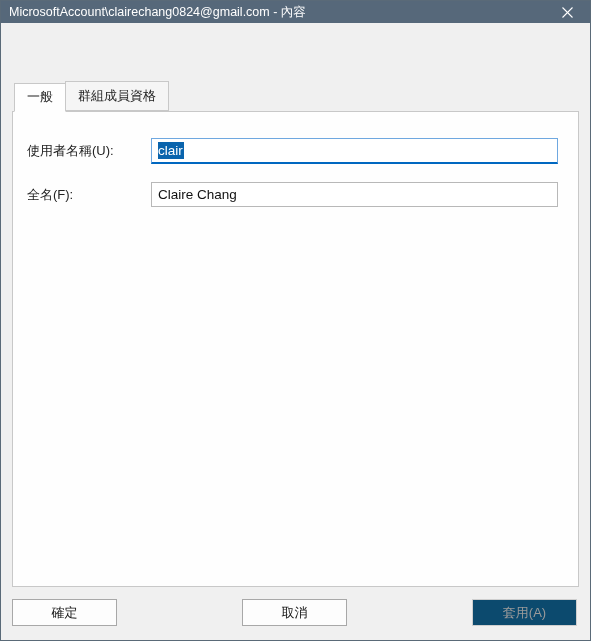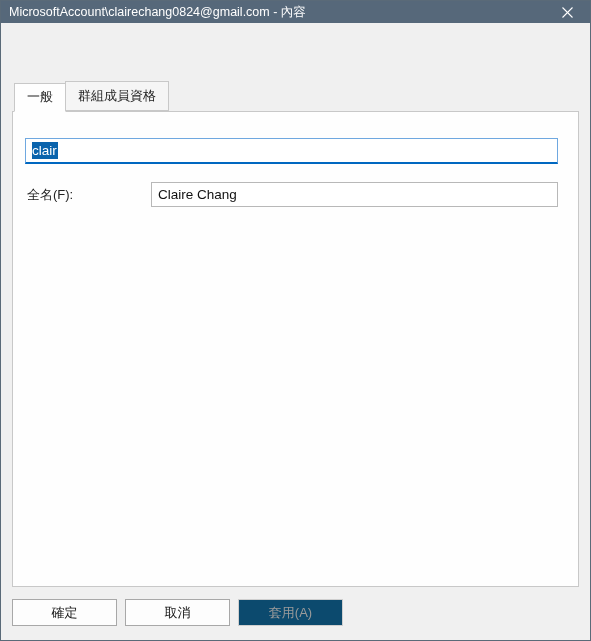--- a/index.html
+++ b/index.html
@@ -115,21 +115,21 @@
     color:#fff;
     font-size:13.5px;
     line-height:17px;
     padding:0 1px 0 0;
     pointer-events:none;
     font-family:inherit;
   }
   .buttons{
     flex:0 0 auto;
     display:flex;
-    justify-content:flex-start;
+    justify-content:space-between;
     gap:8px;
     padding:12px 2px 2px 0;
   }
   .btn{
     min-width:105px;
     height:27px;
     border:1px solid #a8a8a8;
     background:#fdfdfd;
     font-family:inherit;
     font-size:13px;
@@ -166,20 +166,21 @@
         <span>一般</span>
       </div>
       <div class="tab">
         <span>群組成員資格</span>
       </div>
     </div>
 
     <div class="panel">
 
       <div class="row">
+        <label>使用者名稱(U):</label>
         <div class="field selwrap">
           <input class="txt focused" type="text" value="clair" style="">
           <span class="selhl">clair</span>
         </div>
       </div>
 
       <div class="row">
         <label>全名(F):</label>
         <div class="field">
           <input class="txt" type="text" value="Claire Chang" style="">

